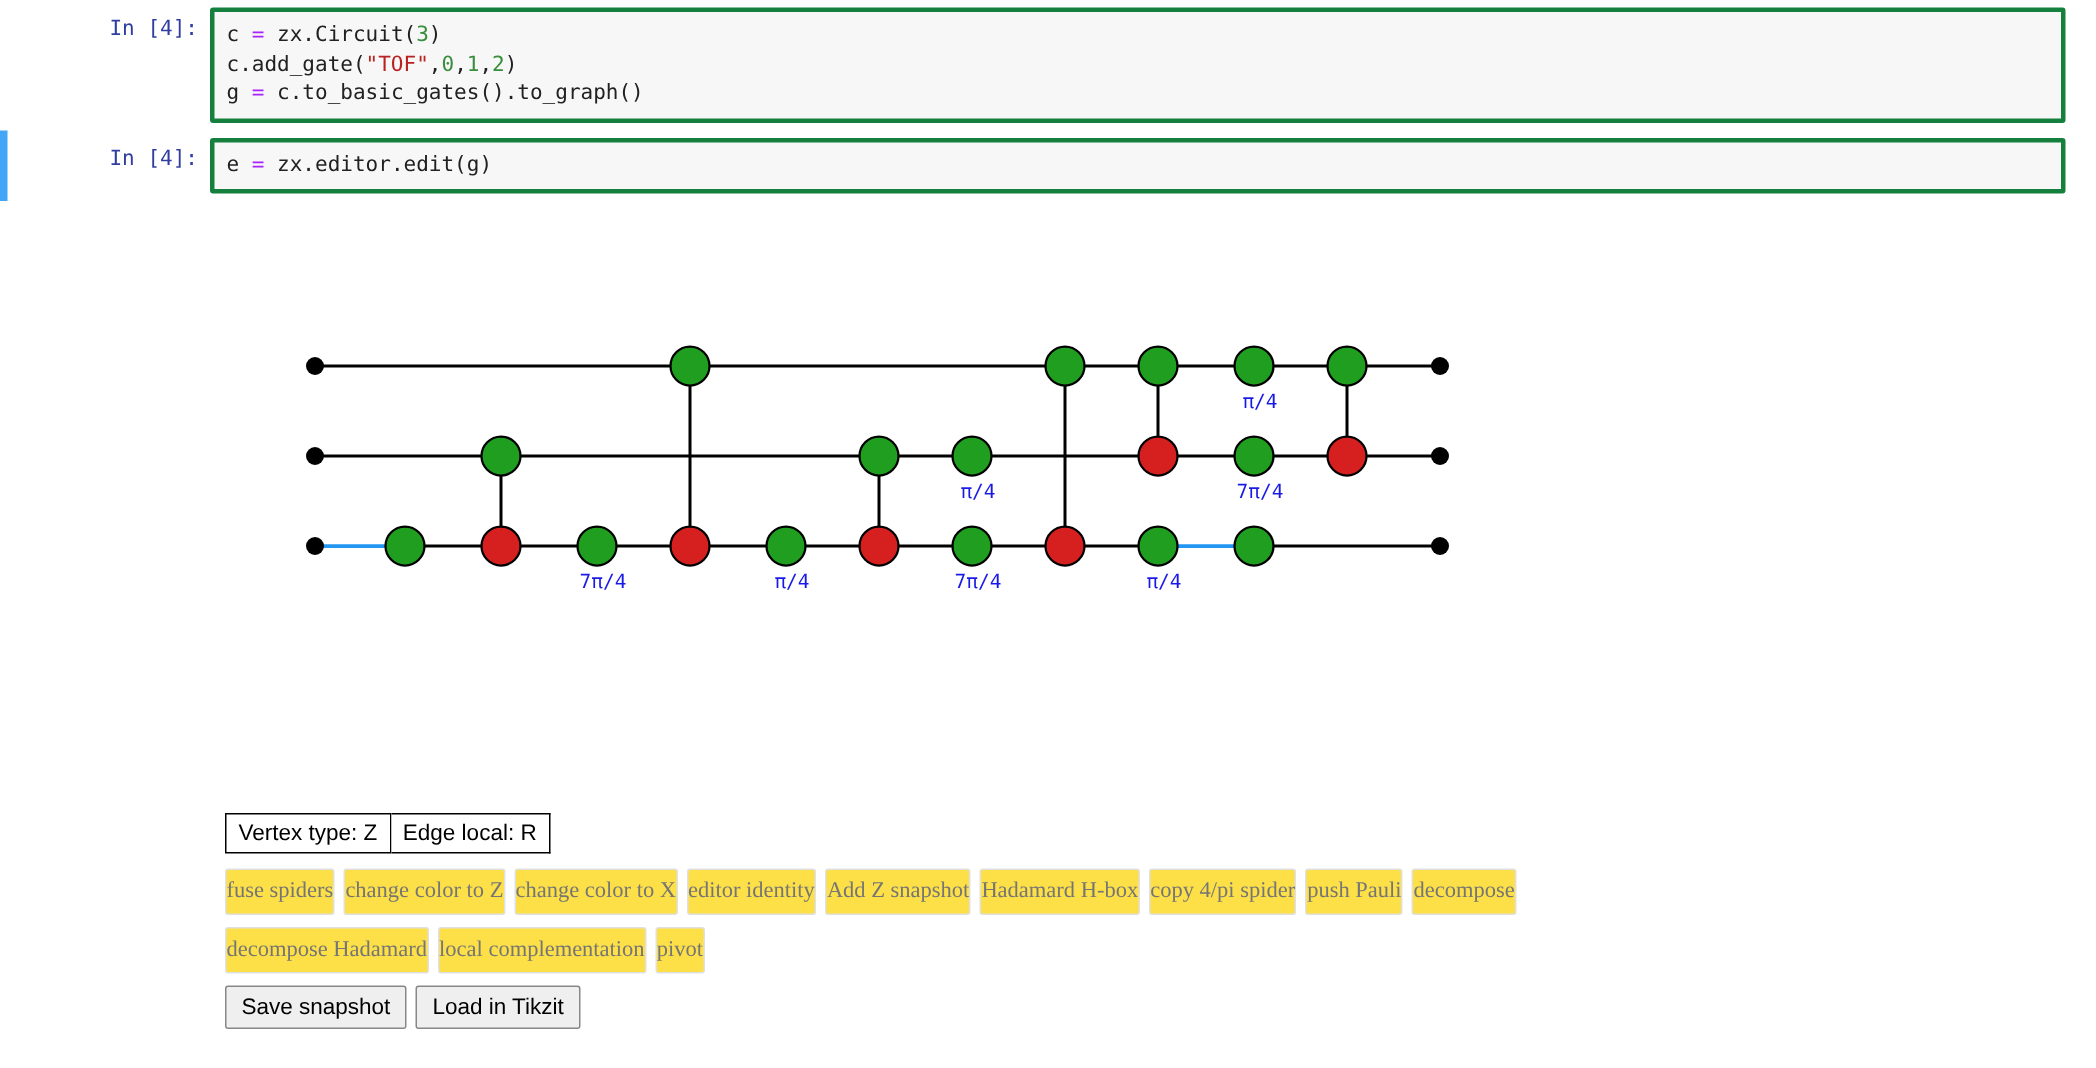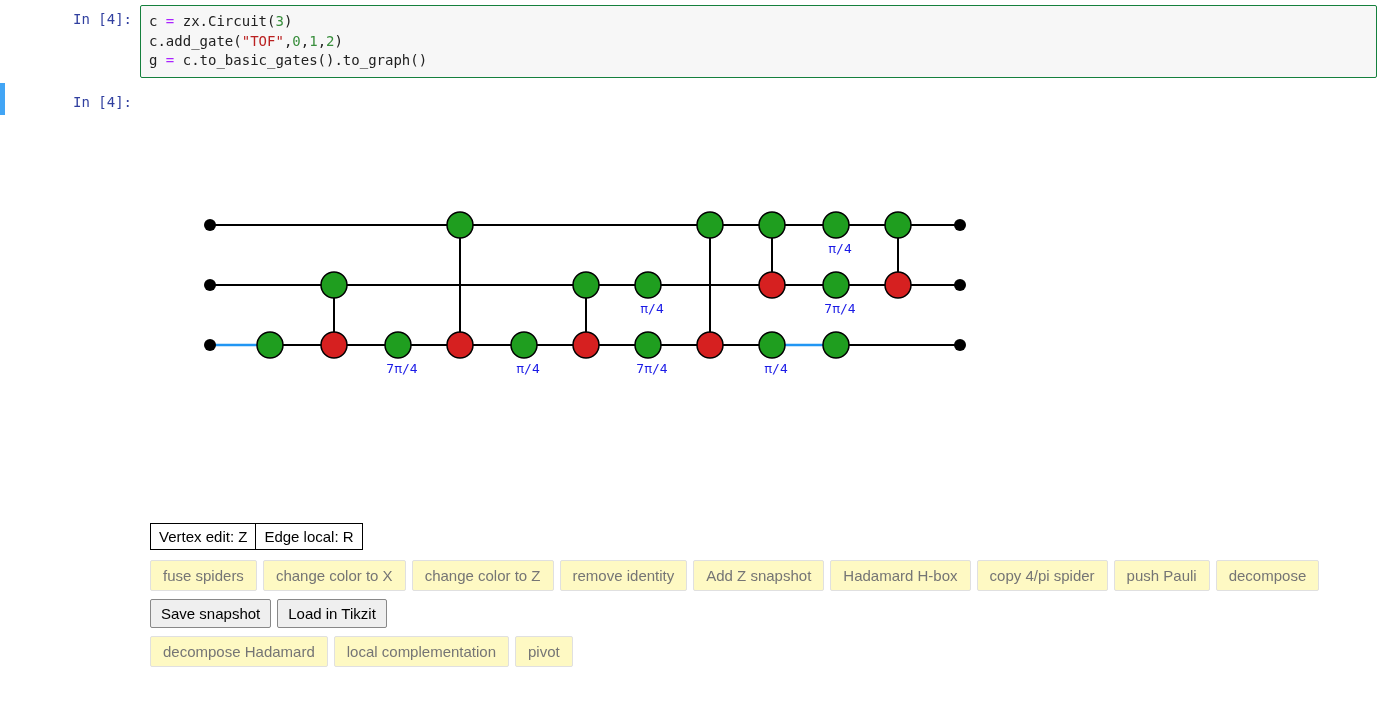--- a/index.html
+++ b/index.html
@@ -32,21 +32,21 @@
     padding: 6px 8px 0 0;
     font-family: ui-monospace, SFMono-Regular, Menlo, Monaco, Consolas, monospace;
     color: #303F9F;
     font-size: 14px;
   }
   .input-area {
     flex: 1;
     margin-right: 20px;
   }
   .code-box {
-    border: 1px solid #15803d;
+    border: 3px solid #15803d;
     background: #f7f7f7;
     border-radius: 2px;
     padding: 6px 8px;
     font-family: ui-monospace, SFMono-Regular, Menlo, Monaco, Consolas, monospace;
     font-size: 14px;
     line-height: 1.4;
     white-space: pre;
     color: #212121;
   }
   .code-box .num { color: #388E3C; }
@@ -77,27 +77,27 @@
   }
   .type-box + .type-box { border-left: none; }
   .btn-row {
     display: flex;
     flex-wrap: wrap;
     gap: 6px;
     margin-bottom: 8px;
   }
   .tool-btn {
     border: 1px solid #e0e0e0;
-    background: #fef9c3;
+    background: #fde047;
     color: #757575;
-    padding: 6px 12px;
+    padding: 6px 0;
     font-size: 15px;
     border-radius: 2px;
     cursor: default;
-    font-family: Liberation Sans, sans-serif;
+    font-family: Liberation Serif, serif;
   }
   .action-btn {
     border: 1px solid #888;
     background: #efefef;
     color: #000;
     padding: 5px 10px;
     font-size: 15px;
     border-radius: 2px;
     cursor: pointer;
     font-family: inherit;
@@ -116,20 +116,23 @@
   <div class="prompt">In [4]:</div>
   <div class="input-area">
     <div class="code-box">c <span class="op">=</span> zx.Circuit(<span class="num">3</span>)
 c.add_gate(<span class="str">"TOF"</span>,<span class="num">0</span>,<span class="num">1</span>,<span class="num">2</span>)
 g <span class="op">=</span> c.to_basic_gates().to_graph()</div>
   </div>
 </div>
 
 <div class="cell selected">
   <div class="prompt">In [4]:</div>
+  <div class="input-area">
+    <div class="code-box">e <span class="op">=</span> zx.editor.edit(g)</div>
+  </div>
 </div>
 
 <div class="output-area">
   <div class="graph-canvas">
     <svg id="graph-svg" width="1000" height="380">
         <line x1="60" y1="90" x2="310" y2="90" class="wire"></line>
         <line x1="310" y1="90" x2="560" y2="90" class="wire"></line>
         <line x1="560" y1="90" x2="622" y2="90" class="wire"></line>
         <line x1="622" y1="90" x2="686" y2="90" class="wire"></line>
         <line x1="686" y1="90" x2="748" y2="90" class="wire"></line>
@@ -191,36 +194,36 @@
         <circle cx="748" cy="150" r="13" class="xspider"></circle>
         <circle cx="810" cy="90" r="6" class="boundary"></circle>
         <circle cx="810" cy="150" r="6" class="boundary"></circle>
         <circle cx="810" cy="210" r="6" class="boundary"></circle>
       </svg>
   </div>
 </div>
 
 <div class="toolbar">
   <div class="type-row">
-    <div class="type-box">Vertex edit: Z</div>
+    <div class="type-box">Vertex type: Z</div>
     <div class="type-box">Edge local: R</div>
   </div>
   <div class="btn-row" id="btn-row-1">
       <button class="tool-btn">fuse spiders</button>
+      <button class="tool-btn">change color to Z</button>
       <button class="tool-btn">change color to X</button>
-      <button class="tool-btn">change color to Z</button>
-      <button class="tool-btn">remove identity</button>
+      <button class="tool-btn">editor identity</button>
       <button class="tool-btn">Add Z snapshot</button>
       <button class="tool-btn">Hadamard H-box</button>
       <button class="tool-btn">copy 4/pi spider</button>
       <button class="tool-btn">push Pauli</button>
       <button class="tool-btn">decompose</button>
     </div>
-  <div class="btn-row" id="action-row">
-      <button class="action-btn">Save snapshot</button>
-      <button class="action-btn">Load in Tikzit</button>
-    </div>
   <div class="btn-row" id="btn-row-2">
       <button class="tool-btn">decompose Hadamard</button>
       <button class="tool-btn">local complementation</button>
       <button class="tool-btn">pivot</button>
     </div>
+  <div class="btn-row" id="action-row">
+      <button class="action-btn">Save snapshot</button>
+      <button class="action-btn">Load in Tikzit</button>
+    </div>
 </div>
 
 </body></html>

